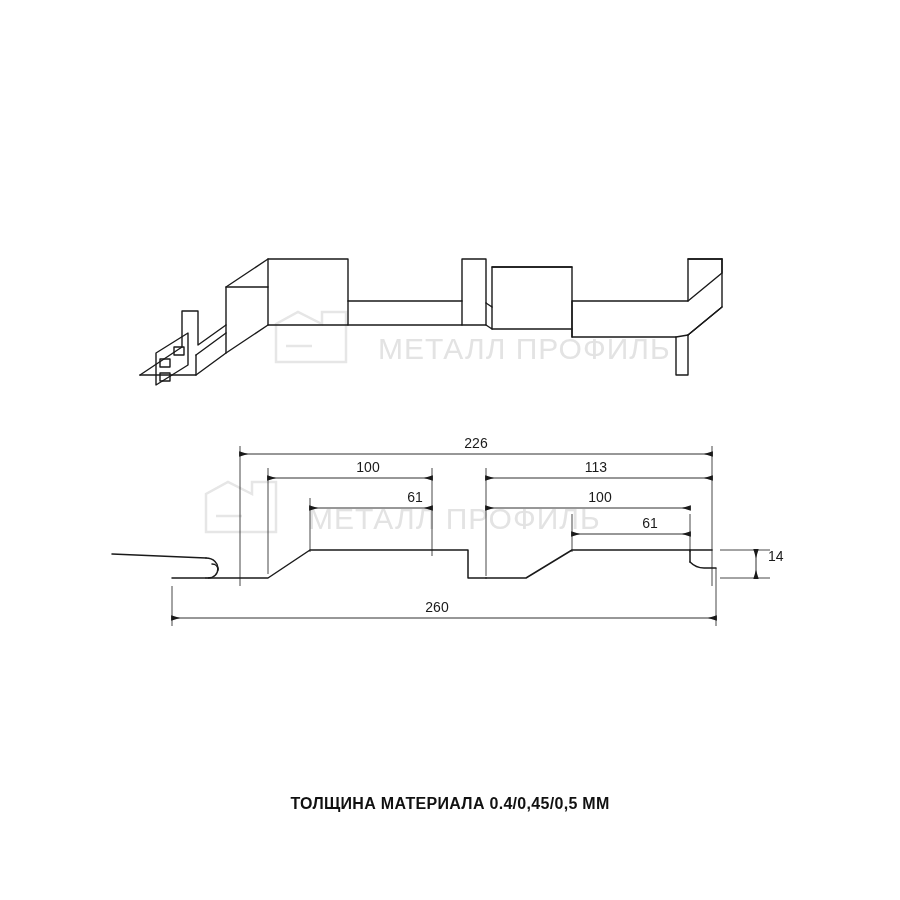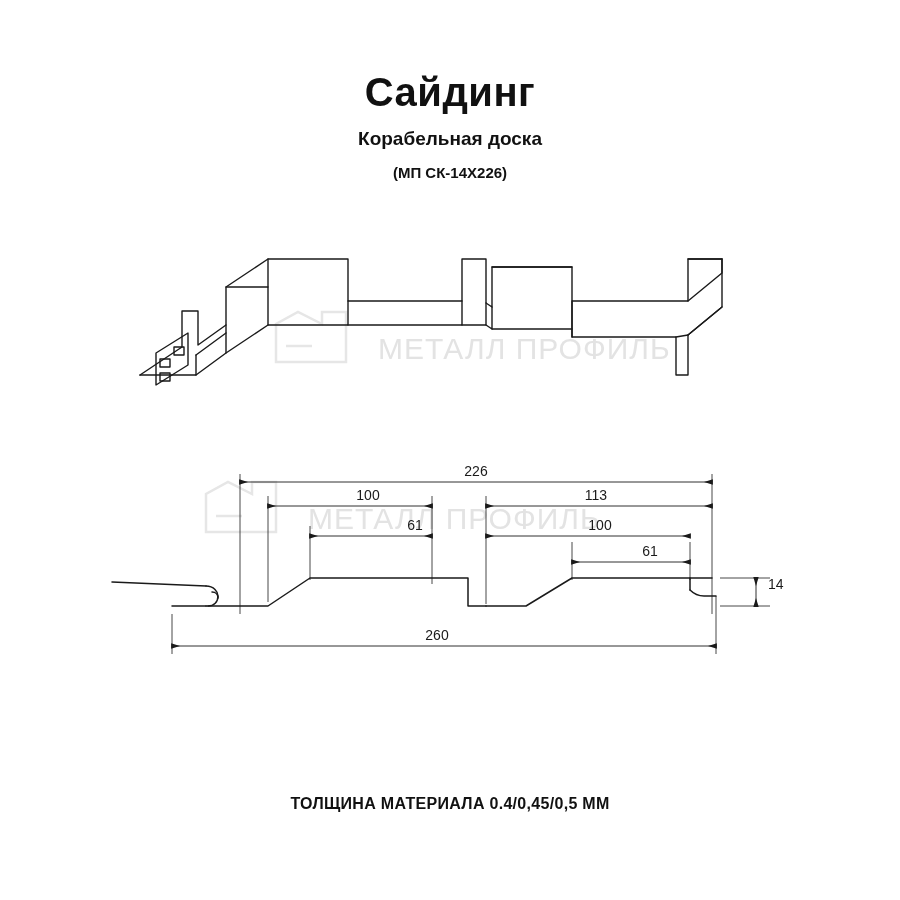--- a/index.html
+++ b/index.html
@@ -57,21 +57,21 @@
     letter-spacing: 0.3px;
     color: #111111;
   }
 
   
   .drawing {
     position: absolute;
     left: 0;
   }
   #iso-view { top: 225px; width: 900px; height: 200px; }
-  #section-view { top: 434px; width: 900px; height: 280px; }
+  #section-view { top: 406px; width: 900px; height: 280px; }
 
   
   .watermark {
     position: absolute;
     pointer-events: none;
     user-select: none;
   }
   .wm-text {
     font-family: "Liberation Sans", sans-serif;
     font-weight: normal;
@@ -82,25 +82,20 @@
   #wm1 { left: 268px; top: 300px; }
   #wm1 .wm-text { font-size: 30px; }
   #wm2 { left: 198px; top: 470px; }
   #wm2 .wm-text { font-size: 30px; }
 </style>
 </head>
 <body>
 
 <div id="page">
 
-  <div class="header">
-    <div class="title-main">Сайдинг</div>
-    <div class="title-sub">Корабельная доска</div>
-    <div class="title-code">(МП СК-14Х226)</div>
-  </div>
 
   <div class="watermark" id="wm1">
     <svg width="420" height="80" viewBox="0 0 420 80" xmlns="http://www.w3.org/2000/svg">
       <g stroke="#e6e6e6" stroke-width="2.5" fill="none">
         <path d="M8 62 L8 24 L30 12 L54 24 L54 12 L78 12 L78 62 Z"></path>
         <path d="M18 46 L44 46"></path>
       </g>
     </svg>
   <span class="wm-text" style="position: absolute; left: 110px; top: 32px;">МЕТАЛЛ ПРОФИЛЬ</span></div>
 

